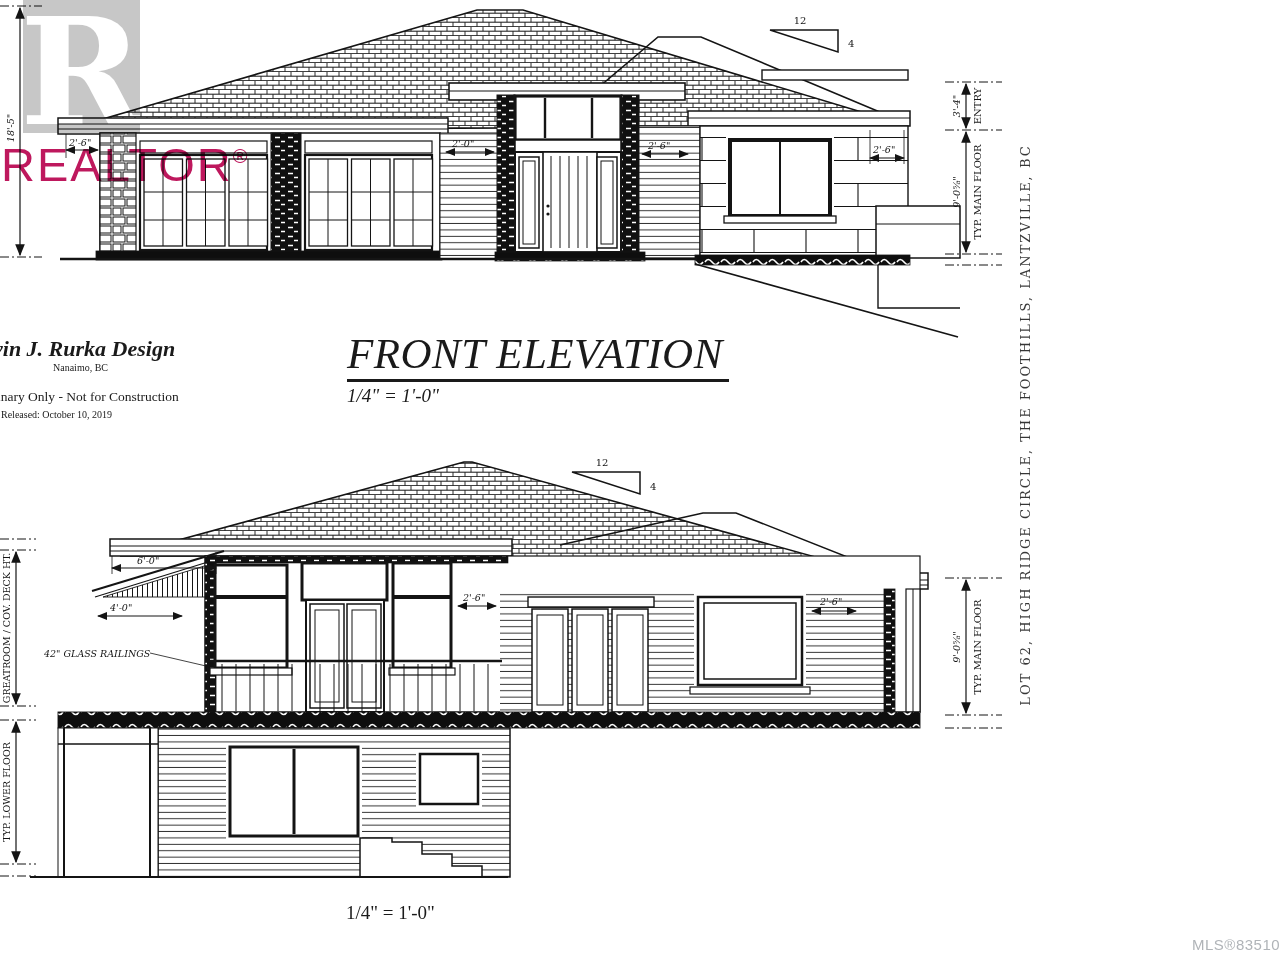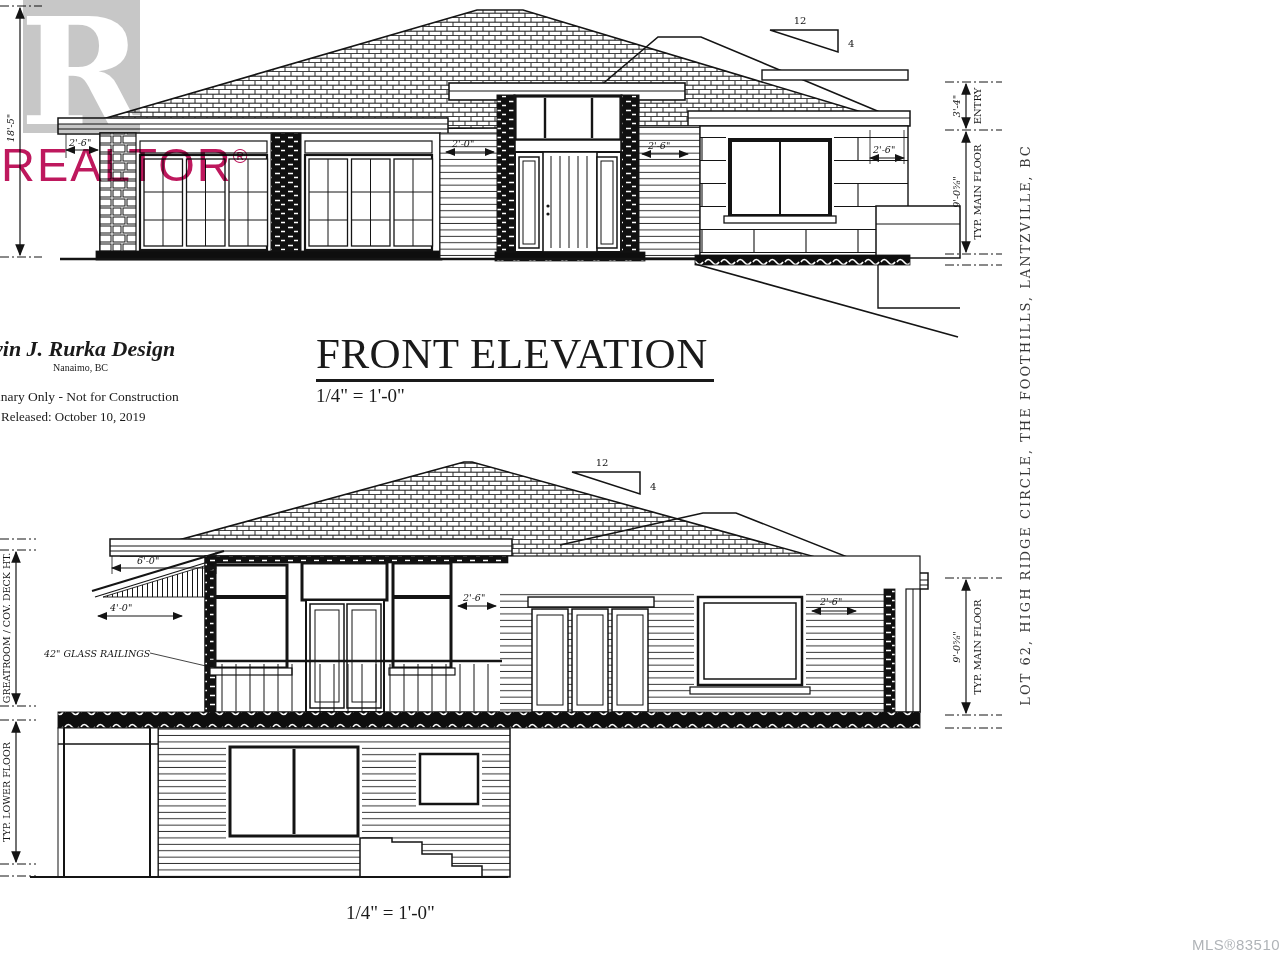--- a/index.html
+++ b/index.html
@@ -12,26 +12,26 @@
            display:flex;align-items:center;justify-content:center;}
   #wm-logo span{color:#ffffff;font-family:"DejaVu Serif",serif;font-weight:bold;
                 font-size:148px;line-height:120px;padding-top:10px;}
   #wm-brand{left:1px;top:137px;color:#be185d;font-family:"Liberation Sans",sans-serif;
             font-size:47px;letter-spacing:2px;white-space:nowrap;}
   #wm-brand .reg{font-size:20px;vertical-align:18px;}
   .title-block{z-index:3;color:#1a1a1a;}
   .elev-title{font-size:43px;letter-spacing:0.5px;border-bottom:3px solid #1a1a1a;
               padding:0 6px 1px 0;white-space:nowrap;display:inline-block;}
   .elev-scale{font-size:19px;margin-top:3px;}
-  #front-title{left:316px;top:329px;}
+  #front-title{left:347px;top:329px;font-style:italic;}
   #rear-title{left:346px;top:899px;}
   #designer{left:-7px;top:336px;font-size:22px;font-weight:bold;font-style:italic;white-space:nowrap;}
   #city{left:53px;top:362px;font-size:10px;}
   #disclaimer{left:-3px;top:389px;font-size:13.5px;white-space:nowrap;}
-  #released{left:1px;top:409px;font-size:13px;white-space:nowrap;}
+  #released{left:1px;top:409px;font-size:10px;white-space:nowrap;}
   #mls{left:1192px;top:936px;font-size:15px;color:#b0b4b8;
        font-family:"Liberation Sans",sans-serif;letter-spacing:0.5px;z-index:3;}
   text{fill:#141414;}
   .dim{font-family:"DejaVu Serif",serif;font-style:italic;font-size:9.5px;}
   .lbl{font-family:"DejaVu Serif",serif;font-size:10px;}
 </style>
 </head>
 <body>
 
 <svg id="drawing" width="1280" height="960" viewBox="0 0 1280 960">

